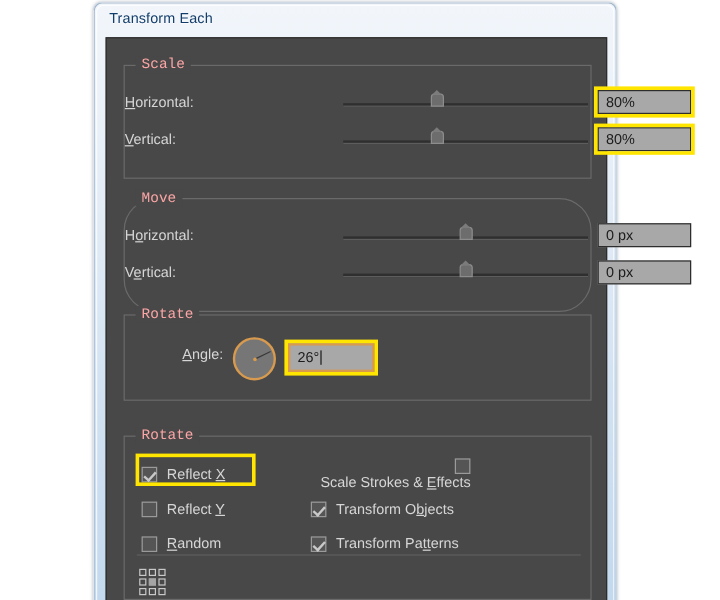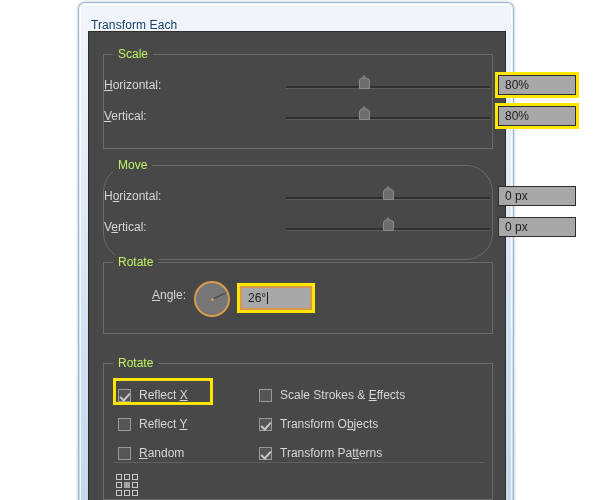--- a/index.html
+++ b/index.html
@@ -42,21 +42,21 @@
     border-bottom: none;
     pointer-events: none;
     box-sizing: border-box;
   }
   .titlebar {
     position: absolute;
     left: 0; top: 0;
     width: 100%;
     height: 30px;
     box-sizing: border-box;
-    padding: 15px 0 0 12px;
+    padding: 5px 0 0 12px;
     border-radius: 7px 7px 0 0;
   }
   .titlebar-text {
     font-size: 12px;
     color: #123d6b;
     letter-spacing: 0.1px;
     text-shadow: 0 1px 1px rgba(255,255,255,0.9);
     white-space: nowrap;
   }
 
@@ -77,24 +77,25 @@
     position: absolute;
     border: 1px solid #6a6a6a;
     box-sizing: border-box;
   }
   .group-label {
     position: absolute;
     top: -8px;
     left: 9px;
     padding: 0 5px;
     background: #484848;
-    color: #bef264;
+    color: #fca5a5;
     font-size: 12px;
     line-height: 14px;
     white-space: nowrap;
+    font-family: Liberation Mono, monospace;
   }
 
   #group-scale   { left: 14px; top: 22px;  width: 390px; height: 95px; }
   #group-move    { left: 14px; top: 133px; width: 390px; height: 95px; border-radius: 27px; }
   #group-rotate  { left: 14px; top: 230px; width: 390px; height: 72px; }
   #group-options { left: 14px; top: 331px; width: 390px; height: 137px; }
 
   
   .row {
     position: absolute;
@@ -390,21 +391,21 @@
         <div class="cbrow" style="left:14px;top:47px;">
           <span class="cbox"></span>
           <span class="cblabel">Reflect <u>Y</u></span>
         </div>
 
         <div class="cbrow" style="left:14px;top:76px;">
           <span class="cbox"></span>
           <span class="cblabel"><u>R</u>andom</span>
         </div>
 
-        <div class="cbrow" style="left:155px;top:18px;">
+        <div class="cbrow" style="left:155px;top:18px;flex-direction:column;">
           <span class="cbox"></span>
           <span class="cblabel">Scale Strokes &amp; <u>E</u>ffects</span>
         </div>
 
         <div class="cbrow" style="left:155px;top:76px;">
           <span class="cbox checked"></span>
           <span class="cblabel">Transform Pa<u>tt</u>erns</span>
         </div>
 
         <div class="cbrow" style="left:155px;top:47px;">

